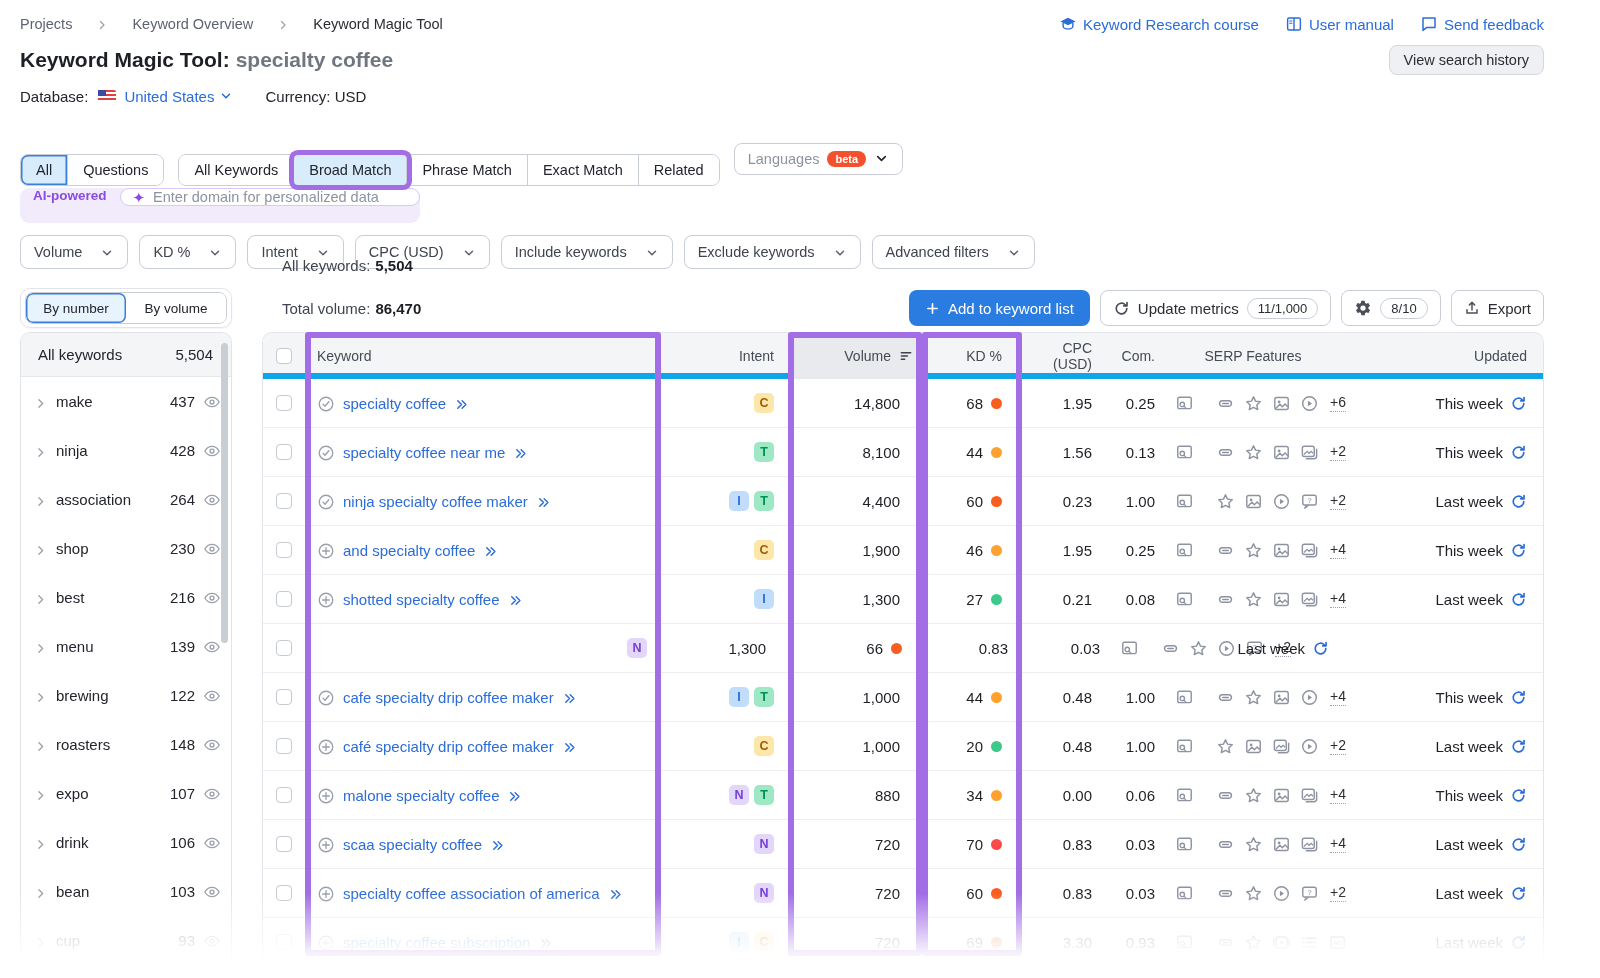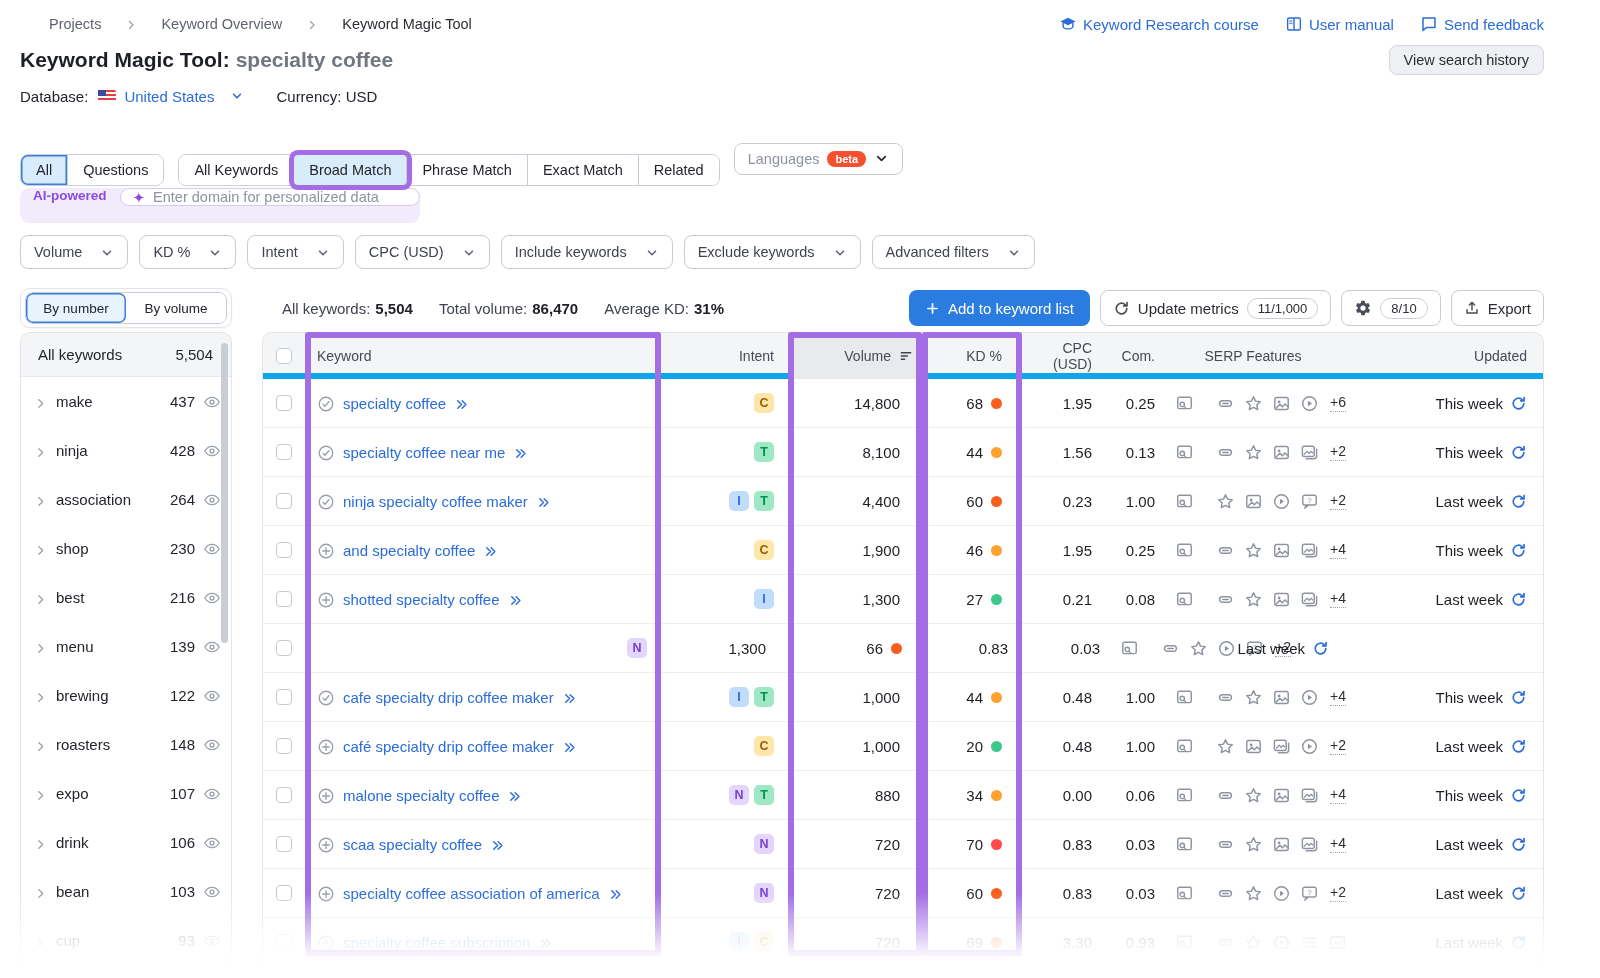--- a/index.html
+++ b/index.html
@@ -4,38 +4,38 @@
 <style>
   * { margin:0; padding:0; box-sizing:border-box; }
   html,body { width:1600px; height:978px; }
   body { font-family:"Liberation Sans","DejaVu Sans",sans-serif; background:#fff; color:#23252c; overflow:hidden; }
   .page { position:relative; width:1600px; height:978px; padding:14px 56px 0 20px; overflow:hidden; }
 
   svg.ic { display:inline-block; vertical-align:middle; }
 
   
   .row-top { display:flex; justify-content:space-between; align-items:center; height:20px; }
-  .breadcrumb { display:flex; align-items:center; gap:24px; font-size:14.5px; color:#5d6370;margin-left:29px; }
+  .breadcrumb { display:flex; align-items:center; gap:24px; font-size:14.5px; color:#5d6370; }
   .breadcrumb .crumb { cursor:default; }
   .breadcrumb .crumb.current { color:#2b2d33; }
   .breadcrumb .sep { color:#9aa0ab; }
   .top-links { display:flex; align-items:center; gap:26px; }
   .top-link { display:flex; align-items:center; gap:6px; color:#2b6cd9; font-size:15px; text-decoration:none; cursor:pointer; }
 
   .row-title { display:flex; justify-content:space-between; align-items:center; margin-top:10px; height:32px; }
   .page-title { font-size:21px; font-weight:bold; color:#1d1f26; }
   .page-title .query { color:#70767f; margin-left:6px; }
   .btn-history { background:#eef0f3; border:1px solid #d5d8de; border-radius:8px; padding:6px 14px; font-size:14.5px; color:#2b2d33; cursor:pointer; }
 
   .row-db { display:flex; align-items:center; gap:6px; margin-top:8px; height:24px; font-size:15px; }
   .db-label { color:#23252c; }
   .flag { width:18px; height:12px; border-radius:2px; display:inline-block; margin:0 2px 0 4px;
           background:repeating-linear-gradient(#e04040 0 2px,#fff 2px 4px); position:relative; }
   .flag::after { content:""; position:absolute; left:0; top:0; width:8px; height:6px; background:#3c4aa0; }
-  .db-country { color:#2b6cd9; display:flex; align-items:center; gap:16px; cursor:pointer; }
+  .db-country { color:#2b6cd9; display:flex; align-items:center; gap:5px; cursor:pointer; }
   .db-currency { margin-left:26px; color:#23252c; }
 
   
   .row-tabs { display:flex; align-items:center; gap:14px; margin-top:32px; height:37px; }
   .seg { display:flex; border:1px solid #c9cdd5; border-radius:8px; background:#fff; overflow:visible;margin-top:23px; }
   .tab { padding:7px 15px; font-size:14.5px; color:#23252c; background:#fff; border:0; border-right:1px solid #c9cdd5; cursor:pointer; white-space:nowrap; }
   .seg .tab:first-child { border-radius:7px 0 0 7px; }
   .seg .tab:last-child  { border-right:0; border-radius:0 7px 7px 0; }
   .tab.active { background:#d9ecfc; box-shadow:inset 0 0 0 1.5px #3a7fdb; border-radius:7px 0 0 7px; }
   .tab.hl-tab { background:#d9ecfc; position:relative; z-index:5;
@@ -71,21 +71,21 @@
   .side-item { display:flex; align-items:center; height:49px; padding:0 10px 0 13px; font-size:15px; color:#23252c; cursor:pointer; }
   .side-item .chev { color:#9aa0ab; margin-right:9px; }
   .side-item .lbl { flex:1; }
   .side-item .cnt { margin-right:8px; }
   .side-item .eye { color:#9aa0ab; }
   .side-item.faded { opacity:.45; }
   .side-scrollbar { position:absolute; right:3px; top:10px; width:7px; height:300px; background:#c9cdd4; border-radius:4px; }
 
   
   .stats-row { height:40px; display:flex; align-items:center; justify-content:space-between; padding-left:20px; }
-  .stats { display:flex; gap:26px; font-size:15px; color:#3f434e; }
+  .stats { display:flex; gap:26px; font-size:15px; color:#3f434e;flex-direction:column; }
   .stat .val { font-weight:bold; color:#1d1f26; margin-left:5px; }
   .actions { display:flex; gap:10px; align-items:center; }
   .btn-add { display:flex; align-items:center; gap:8px; background:#2b7ce0; color:#fff; border:0; border-radius:8px; height:36px; padding:0 16px; font-size:15px; cursor:pointer; font-family:inherit; }
   .btn-ghost { display:flex; align-items:center; gap:8px; background:#fff; color:#2b2d33; border:1px solid #c9cdd5; border-radius:8px; height:36px; padding:0 12px; font-size:15px; cursor:pointer; font-family:inherit; }
   .pill { border:1px solid #c9cdd5; border-radius:999px; padding:2px 10px; font-size:13px; color:#2b2d33; }
   .btn-ghost .gicon { color:#4a4e58; }
 
   
   .table-card { margin-top:4px; border:1px solid #e2e4e9; border-radius:10px 10px 0 0; border-bottom:0; position:relative; background:#fff; height:646px; overflow:visible; }
   .tgrid { display:grid; grid-template-columns:42px 356px 127px 134px 100px 84px 55px 184px 1fr; align-items:center; }

